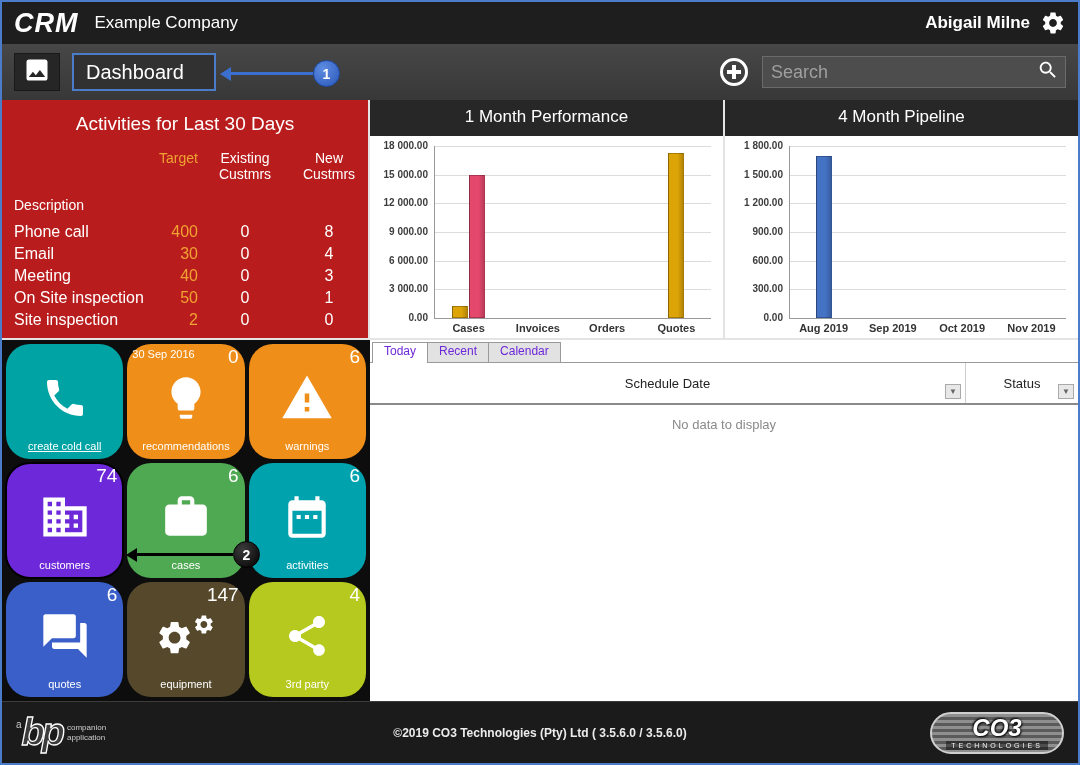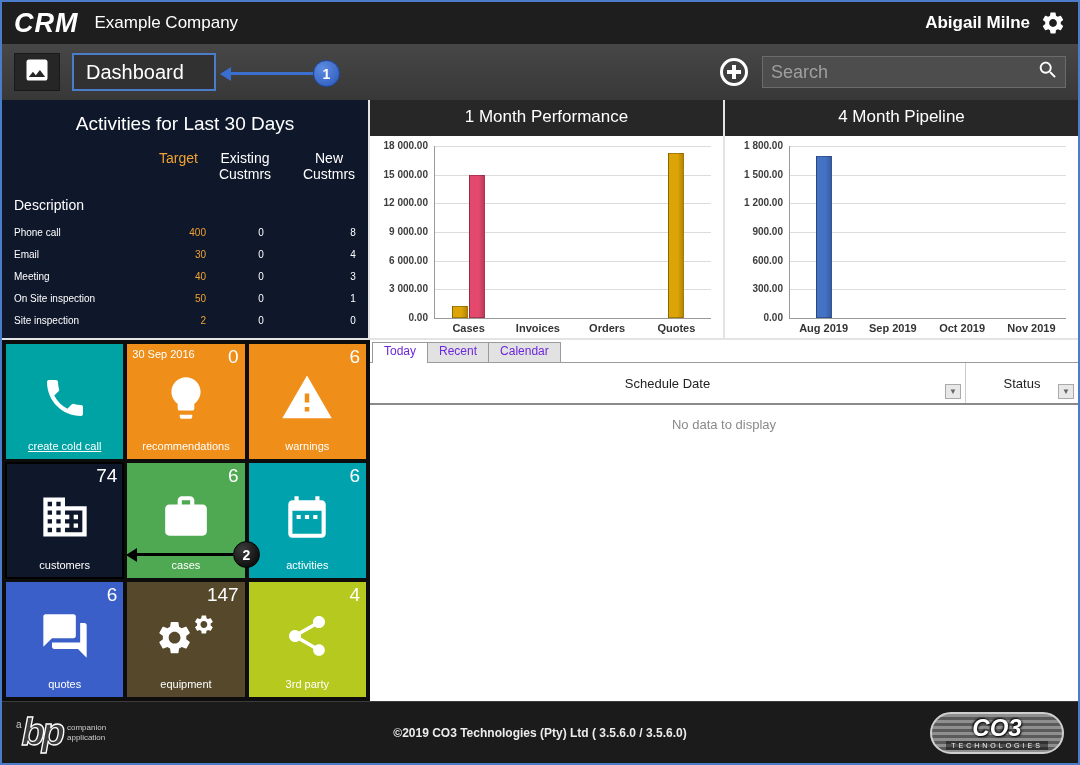--- a/index.html
+++ b/index.html
@@ -35,46 +35,46 @@
   .ann2 .arrowhead { border-right:11px solid #000; }
   .ann-line { height:3px; }
   .ann1 .ann-line { width:82px; background:#3a6fd0; }
   .ann2 .ann-line { width:96px; background:#000; }
   .ann-circle { width:27px; height:27px; border-radius:50%; color:#fff; display:flex; align-items:center; justify-content:center; font-size:14px; font-weight:bold; }
   .ann1 .ann-circle { background:radial-gradient(circle at 35% 30%, #5d8ce2, #2a57b8); border:1px solid #1d4aa4; }
   .ann2 .ann-circle { background:radial-gradient(circle at 35% 30%, #3c3c3c, #000); border:1px solid #000; }
 
   
   .main-top { display:flex; height:240px; border-bottom:2px solid #e4e4e4; }
-  .activities { width:368px; background:#0f172a; color:#fff; border-right:2px solid #e4e4e4; }
+  .activities { width:368px; background:#b91c1c; color:#fff; border-right:2px solid #e4e4e4; }
   .act-title { text-align:center; font-size:19px; padding-top:13px; }
   .act-grid { display:grid; grid-template-columns:140px 52px 94px 74px; align-items:start; padding:0 4px; }
   .act-head { margin-top:15px; font-size:14px; }
   .act-head .c-desc { padding-left:8px;margin-top:47px; }
   .c-desc { text-align:left; }
   .c-target { text-align:right; color:#f0a232; }
   .c-exist, .c-new { text-align:center; }
   .act-rows { margin-top:8px; }
-  .act-row { display:grid; grid-template-columns:140px 52px 94px 74px; padding:0 4px; height:22px; align-items:center; font-size:10px;gap:8px; }
+  .act-row { display:grid; grid-template-columns:140px 52px 94px 74px; padding:0 4px; height:22px; align-items:center; font-size:16px; }
   .act-row .c-desc { padding-left:8px; }
 
   .chart-panel { flex:1; background:#fff; display:flex; flex-direction:column; }
   .chart-panel + .chart-panel { border-left:2px solid #e4e4e4; }
   .chart-title { height:36px; line-height:34px; background:#272727; color:#fff; text-align:center; font-size:17px; }
   .chart-body { position:relative; flex:1; background:#fff; overflow:hidden; }
   .tick-label { position:absolute; left:0; width:58px; text-align:right; font-size:10px; font-weight:bold; color:#3c3c3c; }
   .gridline { position:absolute; height:1px; background:#dcdcdc; }
   .axis { position:absolute; background:#9a9a9a; }
   .cat-label { position:absolute; text-align:center; font-size:11px; font-weight:bold; color:#333; }
   .chart-bar { position:absolute; border:1px solid rgba(0,0,0,0.25); }
 
   
   .main-bottom { display:flex; height:361px; }
   .tiles { width:368px; background:#0d0d0d; display:grid; grid-template-columns:repeat(3,1fr); grid-auto-rows:115px; gap:4px; padding:4px; }
-  .tile { position:relative; color:#fff; cursor:pointer; }
+  .tile { position:relative; color:#fff; cursor:pointer;border-radius:24px; }
   .tile.selected { outline:2px solid #000; outline-offset:-1px; }
   .tile-date { position:absolute; top:4px; left:5px; font-size:11px; }
   .tile-count { position:absolute; top:2px; right:6px; font-size:19px; }
   .tile-iconwrap { position:absolute; top:16px; left:0; right:0; bottom:24px; display:flex; align-items:center; justify-content:center; }
   .tile-label { position:absolute; bottom:7px; width:100%; text-align:center; font-size:11px; }
   .tile-label.underline { text-decoration:underline; }
 
   .schedule { flex:1; background:#fff; display:flex; flex-direction:column; }
   .tabs { display:flex; align-items:flex-end; padding:2px 0 0 2px; border-bottom:1px solid #9a9a9a; }
   .tab { font-size:12px; padding:1px 11px 4px; background:#e2e2e2; border:1px solid #9a9a9a; border-bottom:none; color:#6d28d9; cursor:pointer; }
@@ -263,21 +263,21 @@
         </div>
         <div class="tile" style="background: rgb(239, 142, 24);">
           <div class="tile-count">6</div>
           <div class="tile-iconwrap">
             <svg viewBox="0 0 24 24" width="54" height="54">
               <path d="M1 21h22L12 2 1 21zm12-3h-2v-2h2v2zm0-4h-2v-4h2v4z" fill="#fff"></path>
             </svg>
           </div>
           <div class="tile-label">warnings</div>
         </div>
-        <div class="tile selected" style="background: #0f172a;">
+        <div class="tile selected" style="background: #6d28d9;">
           <div class="tile-count">74</div>
           <div class="tile-iconwrap">
             <svg viewBox="0 0 24 24" width="52" height="52">
               <path d="M12 7V3H2v18h20V7H12zM6 19H4v-2h2v2zm0-4H4v-2h2v2zm0-4H4V9h2v2zm0-4H4V5h2v2zm4 12H8v-2h2v2zm0-4H8v-2h2v2zm0-4H8V9h2v2zm0-4H8V5h2v2zm10 12h-8v-2h2v-2h-2v-2h2v-2h-2V9h8v10zm-2-8h-2v2h2v-2zm0 4h-2v2h2v-2z" fill="#fff"></path>
             </svg>
           </div>
           <div class="tile-label">customers</div>
         </div>
         <div class="tile" style="background: rgb(79, 168, 82);">
           <div class="tile-count">6</div>

